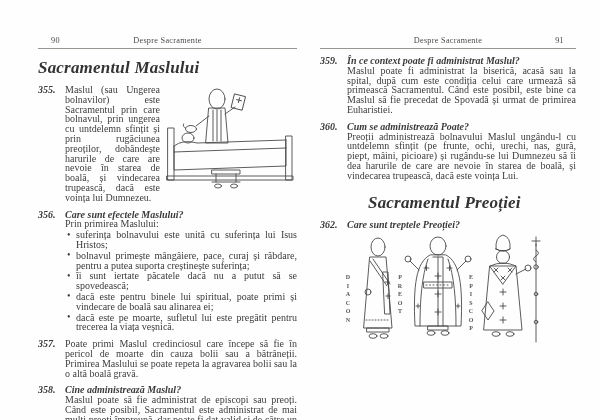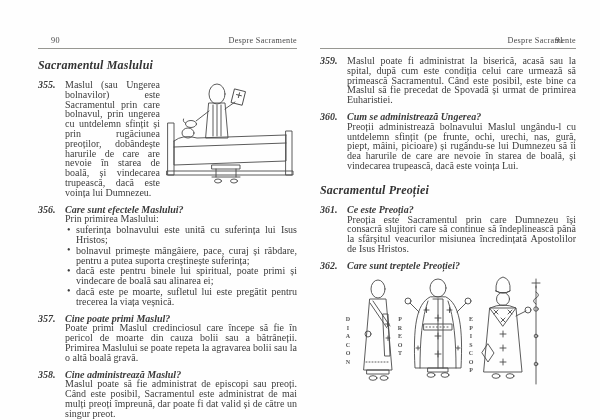--- a/index.html
+++ b/index.html
@@ -7,27 +7,27 @@
     position:relative; width:600px; height:420px; background:#fefefe;
     font-family:"Liberation Serif","DejaVu Serif",serif; color:#3a3a3a;
     overflow:hidden;
   }
   .page { position:absolute; top:36px; }
   .page-left  { left:38px;  width:259px; }
   .page-right { left:320px; width:256px; }
 
   .page-header { position:relative; height:12px; border-bottom:1px solid #979792;
     font-size:8.2px; color:#4a4a4a; letter-spacing:0.3px; }
-  .page-header .running { position:absolute; left:0; right:0; text-align:right; }
+  .page-header .running { position:absolute; left:0; right:0; text-align:center; }
   .page-header .num-l { position:absolute; left:7px;margin-left:6px; }
   .page-header .num-r { position:absolute; right:12px; }
 
-  .section-title { font-size:12px; font-weight:bold; font-style:italic;
+  .section-title { font-size:17px; font-weight:bold; font-style:italic;
     margin:9px 0 3px 0; color:#333; letter-spacing:0.2px; }
-  .section-title.mid { margin-top:12px; }
+  .section-title.mid { margin-top:12px;margin-left:48px; }
 
   .qa { position:relative; padding-left:27px; margin-top:7px;
     font-size:10px; line-height:9.8px; text-align:justify; }
   .q-num { position:absolute; left:0; top:0; font-weight:bold; font-style:italic; }
   .q-title { display:block; font-weight:bold; font-style:italic; text-align:left; }
   .answer { color:#3d3d3d; }
 
   .bullets { margin:0; padding:0; list-style:none; }
   .bullets li { position:relative; padding-left:11px; margin-top:1px; }
   .bullets li::before { content:"\2022"; position:absolute; left:2px; top:-0.5px; }
@@ -89,62 +89,58 @@
       <span class="answer">Maslul (sau Ungerea bolnavilor) este Sacramentul prin care bolnavul, prin ungerea cu untdelemn sfințit și prin rugăciunea preoților, dobândește harurile de care are nevoie în starea de boală, și vindecarea trupească, dacă este voința lui Dumnezeu.</span>
     </div>
 
     <div class="qa">
       <span class="q-num">356.</span>
       <span class="q-title">Care sunt efectele Maslului?</span>
       <span class="answer">Prin primirea Maslului:</span>
       <ul class="bullets">
         <li>suferința bolnavului este unită cu suferința lui Isus Hristos;</li>
         <li>bolnavul primește mângâiere, pace, curaj și răbdare, pentru a putea suporta creștinește suferința;</li>
+        <li>îi sunt iertate păcatele dacă nu a putut să se spovedească;</li>
         <li>dacă este pentru binele lui spiritual, poate primi și vindecare de boală sau alinarea ei;</li>
         <li>dacă este pe moarte, sufletul lui este pregătit pentru trecerea la viața veșnică.</li>
       </ul>
     </div>
 
     <div class="qa">
       <span class="q-num">357.</span>
-      <span class="q-title">Cine poate primi Maslul?</span>
       <span class="answer">Poate primi Maslul credinciosul care începe să fie în pericol de moarte din cauza bolii sau a bătrâneții. Primirea Maslului se poate repeta la agravarea bolii sau la o altă boală gravă.</span>
     </div>
 
     <div class="qa">
       <span class="q-num">358.</span>
       <span class="q-title">Cine administrează Maslul?</span>
       <span class="answer">Maslul poate să fie administrat de episcopi sau preoți. Când este posibil, Sacramentul este administrat de mai mulți preoți împreună, dar poate fi dat valid și de către un singur preot.</span>
     </div>
   </div>
 
   <div class="page page-right">
     <div class="page-header">
       <span class="running">Despre Sacramente</span>
       <span class="num-r">91</span>
     </div>
 
     <div class="qa">
       <span class="q-num">359.</span>
+      <span class="q-title">În ce context poate fi administrat Maslul?</span>
       <span class="answer">Maslul poate fi administrat la biserică, acasă sau la spital, după cum este condiția celui care urmează să primească Sacramentul. Când este posibil, este bine ca Maslul să fie precedat de Spovadă și urmat de primirea Euharistiei.</span>
     </div>
 
     <div class="qa">
       <span class="q-num">360.</span>
-      <span class="q-title">Cum se administrează Ungerea?</span>
+      <span class="q-title">Cum se administrează Poate?</span>
       <span class="answer">Preoții administrează bolnavului Maslul ungându-l cu untdelemn sfințit (pe frunte, ochi, urechi, nas, gură, piept, mâini, picioare) și rugându-se lui Dumnezeu să îi dea harurile de care are nevoie în starea de boală, și vindecarea trupească, dacă este voința Lui.</span>
     </div>
 
     <div class="section-title mid">Sacramentul Preoției</div>
 
-    <div class="qa">
-      <span class="q-num">361.</span>
-      <span class="q-title">Ce este Preoția?</span>
-      <span class="answer">Preoția este Sacramentul prin care Dumnezeu își consacră slujitori care să continue să îndeplinească până la sfârșitul veacurilor misiunea încredințată Apostolilor de Isus Hristos.</span>
-    </div>
 
     <div class="qa">
       <span class="q-num">362.</span>
       <span class="q-title">Care sunt treptele Preoției?</span>
     </div>
 
     <div class="clergy">
       <div class="v-label vl-0">DIACON</div>
       <div class="v-label vl-1">PREOT</div>
       <div class="v-label vl-2">EPISCOP</div>

